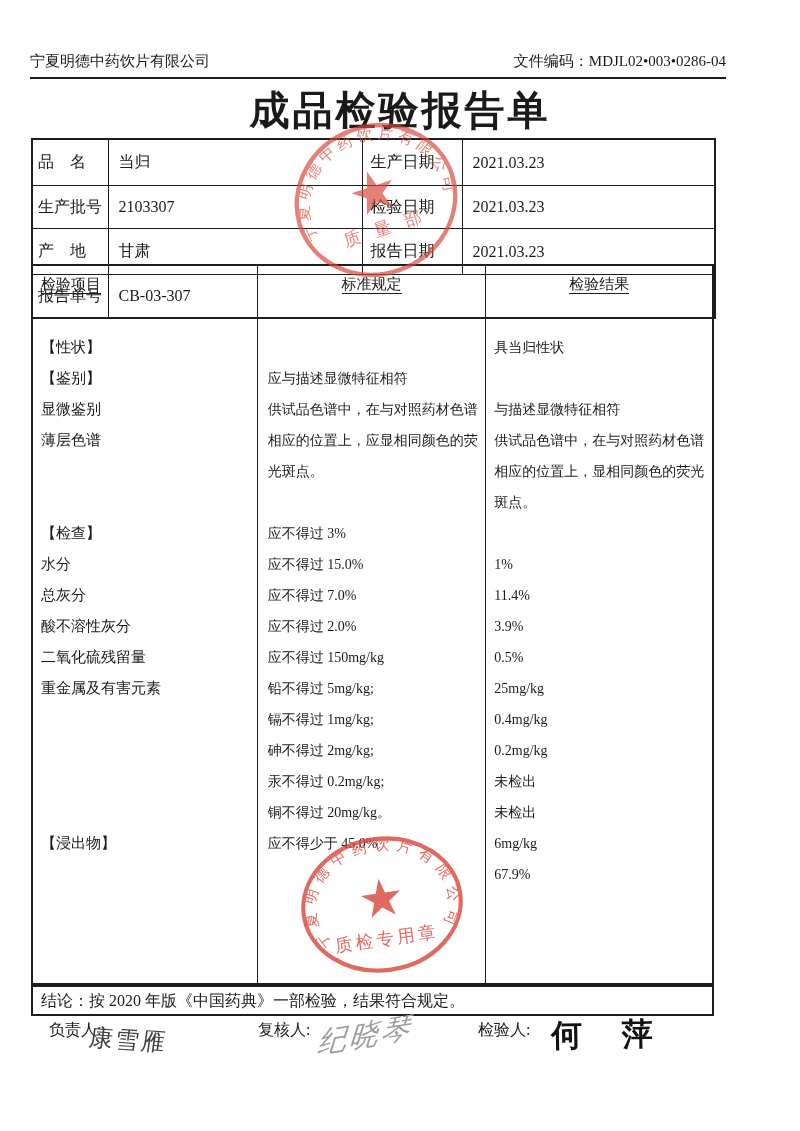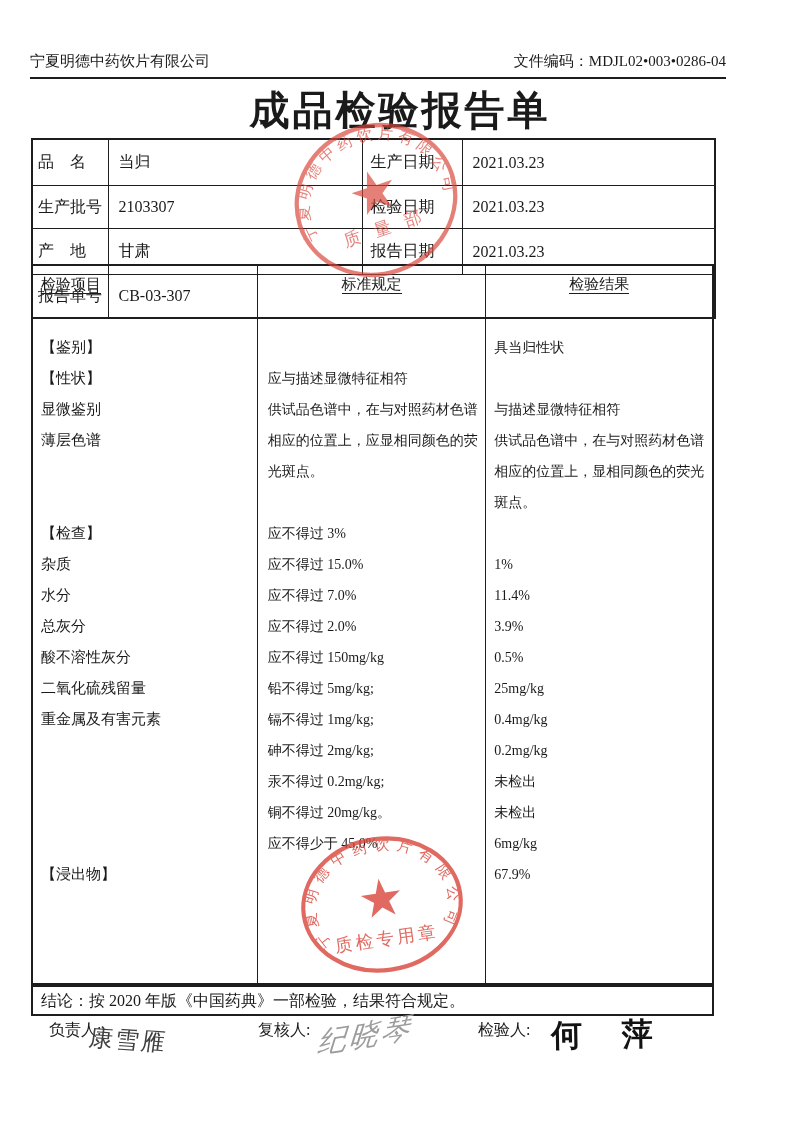--- a/index.html
+++ b/index.html
@@ -130,28 +130,27 @@
   </tbody>
     </table>
 
   <div class="main-table">
     <div class="mcol mcol-1">
       <div class="mhead mhead-left">
         <span class="hd">检验项目</span>
       </div>
       <div>
           <div class="tline"></div>
+          <div class="tline">【性状】</div>
           <div class="tline">【鉴别】</div>
-          <div class="tline">【性状】</div>
           <div class="tline">显微鉴别</div>
           <div class="tline">薄层色谱</div>
           <div class="tline"></div>
           <div class="tline"></div>
           <div class="tline">【检查】</div>
-          <div class="tline">杂质</div>
           <div class="tline">水分</div>
           <div class="tline">总灰分</div>
           <div class="tline">酸不溶性灰分</div>
           <div class="tline">二氧化硫残留量</div>
           <div class="tline">重金属及有害元素</div>
           <div class="tline"></div>
           <div class="tline"></div>
           <div class="tline"></div>
           <div class="tline"></div>
           <div class="tline">【浸出物】</div>

